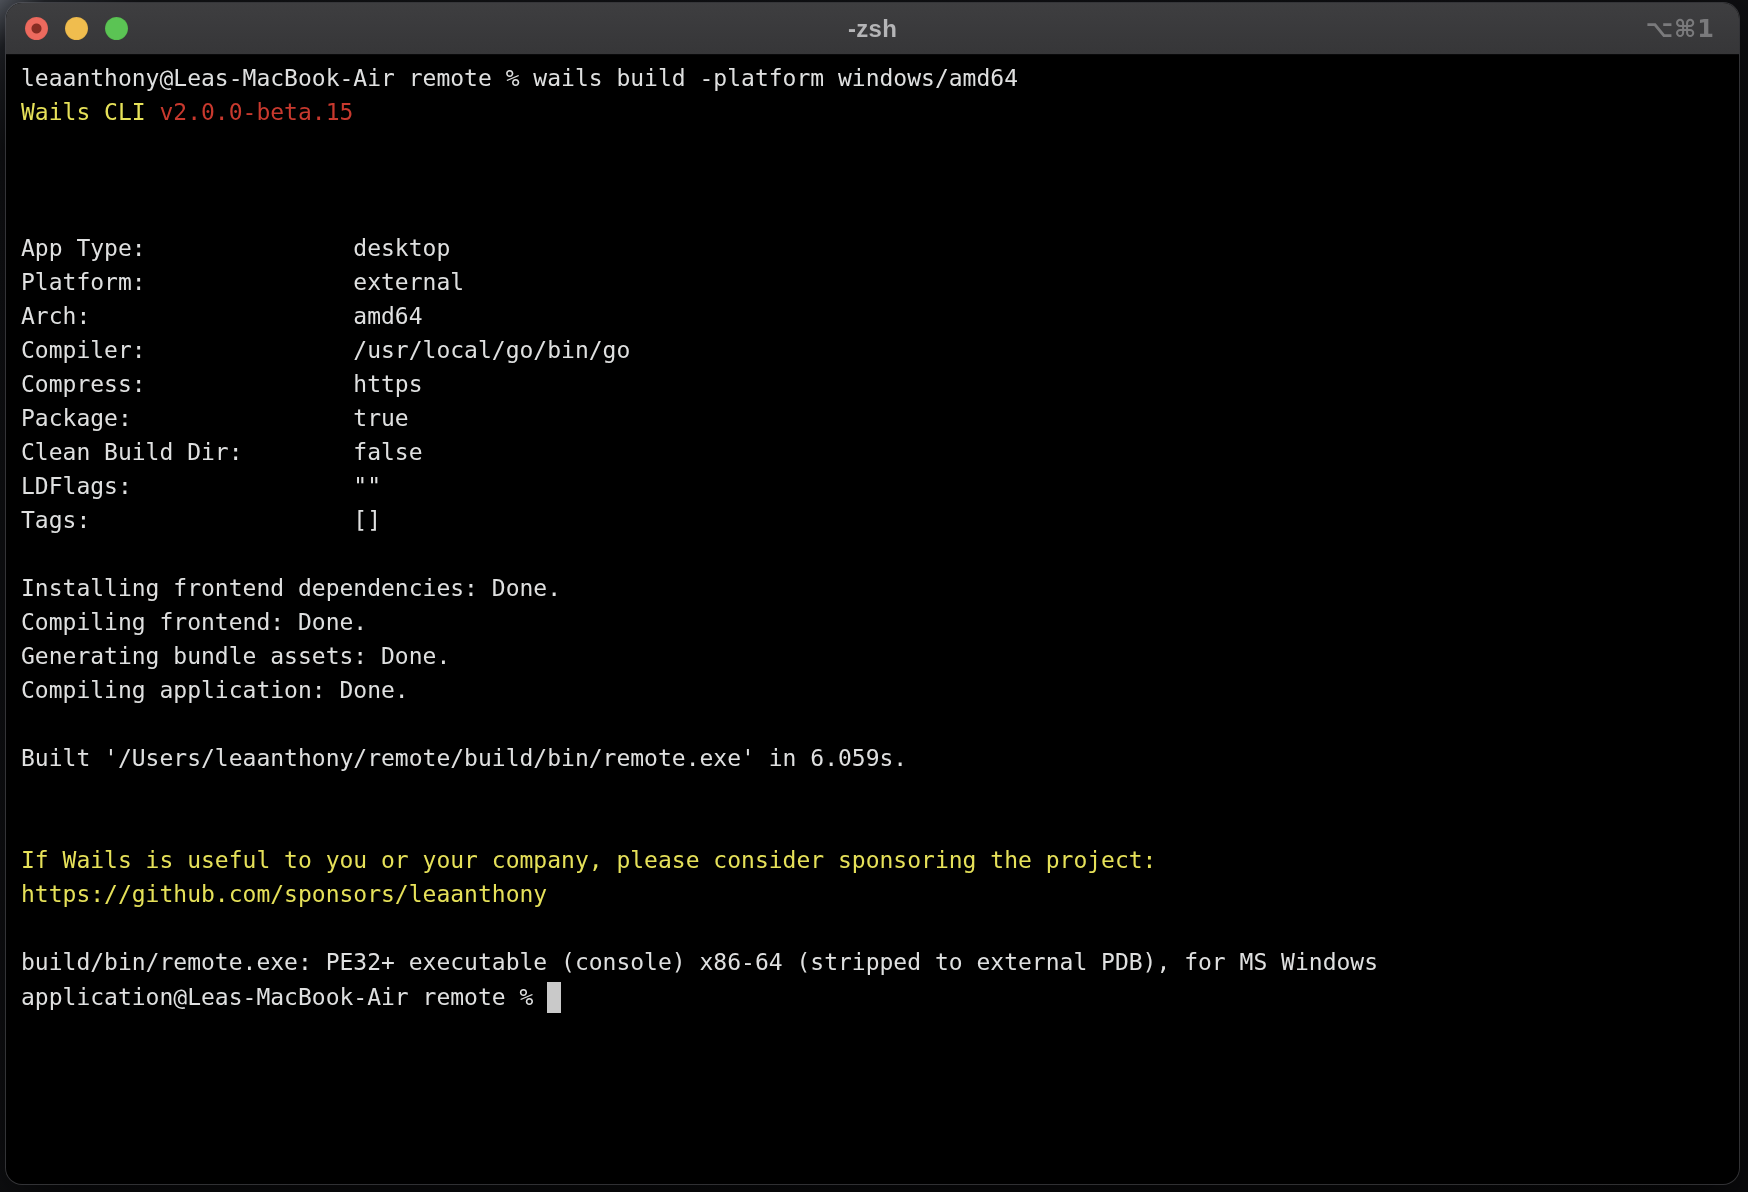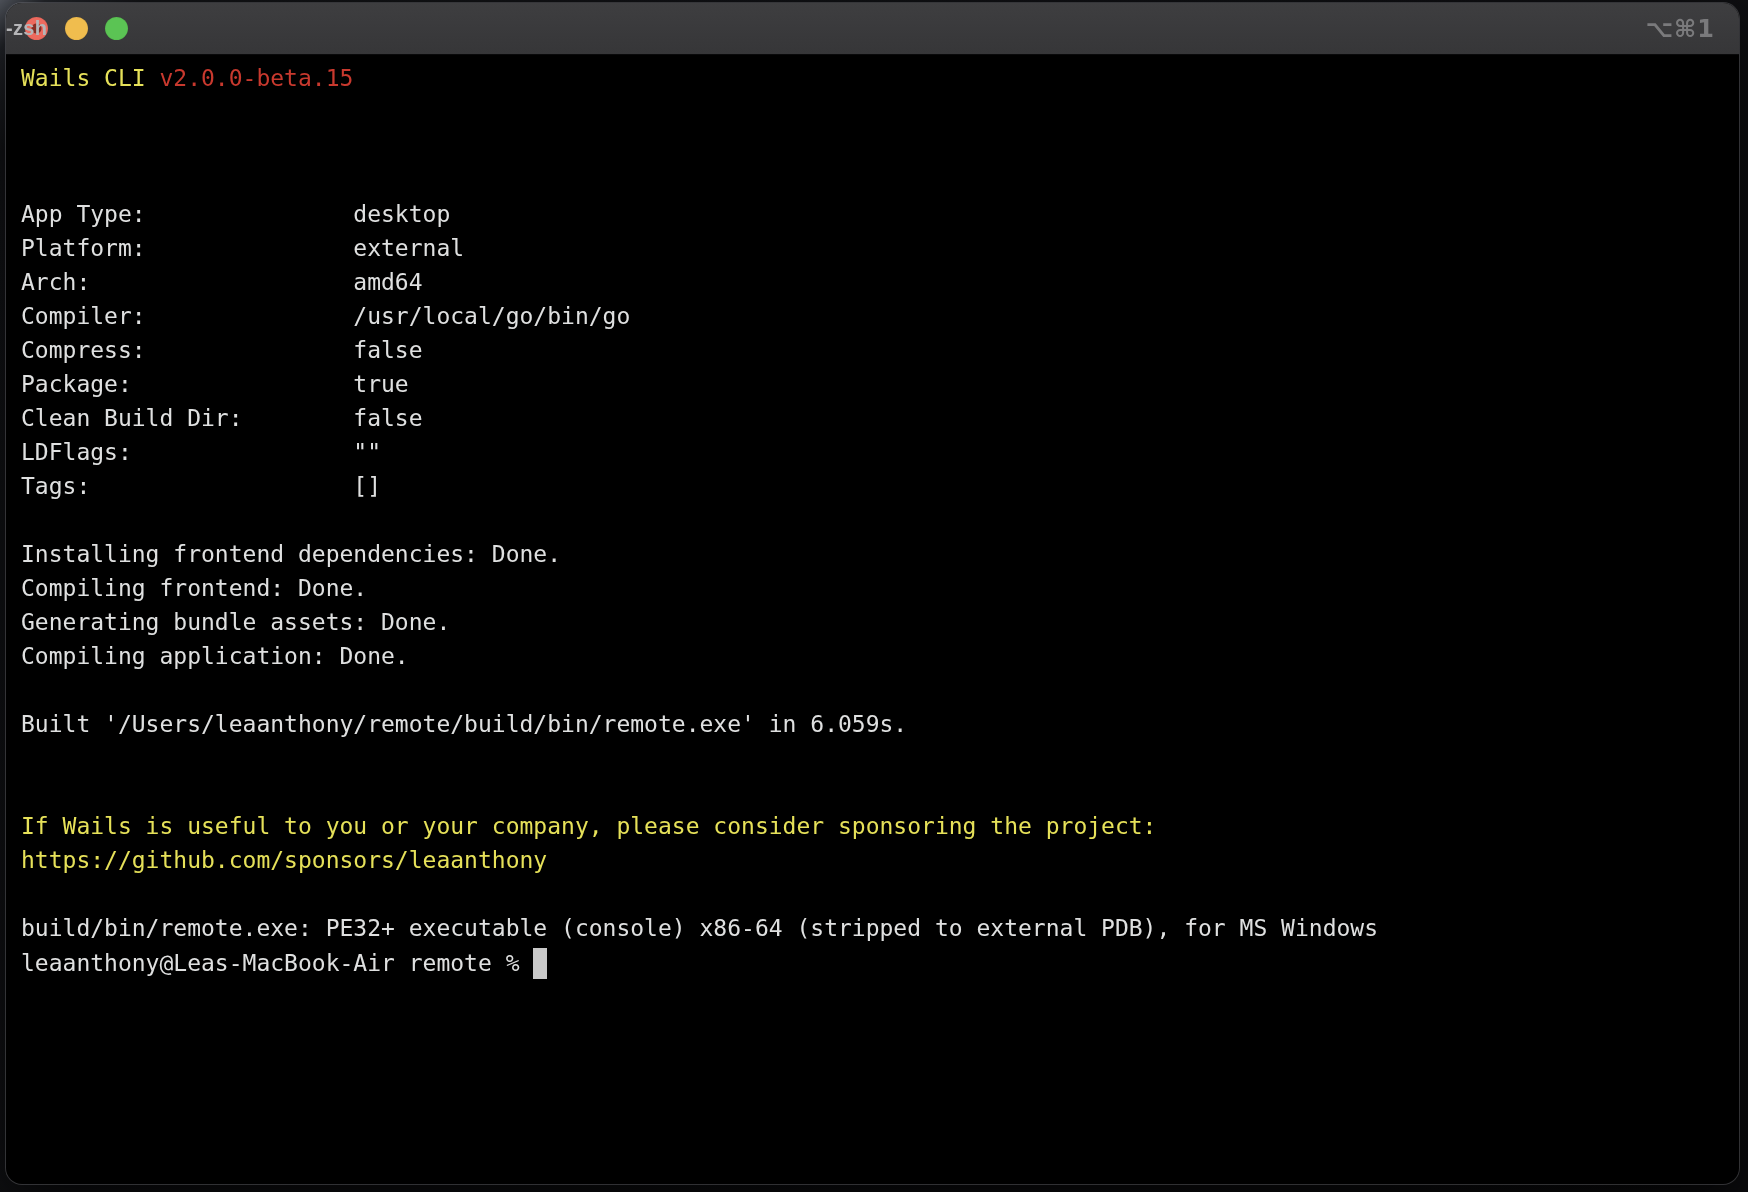--- a/index.html
+++ b/index.html
@@ -59,22 +59,22 @@
     box-shadow:inset 0 0 1px rgba(0,0,0,0.25);
   }
   .light.close{
     background:radial-gradient(circle at 50% 50%, var(--light_close_dot) 0 4.5px, var(--light_close) 5.5px);
   }
   .light.min{ background:var(--light_minimize); }
   .light.zoom{ background:var(--light_zoom); }
   .title{
     position:absolute;
     left:0; right:0;
-    text-align:left;
-    font-size:20px;
+    text-align:center;
+    font-size:24px;
     font-weight:bold;
     color:var(--title_text);
     letter-spacing:0.3px;
   }
   .shortcut{
     position:absolute;
     right:24px;
     font-family:"DejaVu Sans", sans-serif;
     font-size:24px;
     font-weight:bold;
@@ -112,41 +112,42 @@
   <div class="titlebar">
     <div class="traffic">
       <span class="light close"></span>
       <span class="light min"></span>
       <span class="light zoom"></span>
     </div>
     <div class="title">-zsh</div>
     <div class="shortcut">⌥⌘1</div>
   </div>
   <div class="content">
+      <div class="line"><span>leaanthony@Leas-MacBook-Air remote % wails build -platform windows/amd64</span></div>
       <div class="line"><span class="c-yellow">Wails CLI </span><span class="c-red">v2.0.0-beta.15</span></div>
       <div class="line"></div>
       <div class="line"></div>
       <div class="line"></div>
       <div class="line"><span>App Type:               desktop</span></div>
       <div class="line"><span>Platform:               external</span></div>
       <div class="line"><span>Arch:                   amd64</span></div>
       <div class="line"><span>Compiler:               /usr/local/go/bin/go</span></div>
-      <div class="line"><span>Compress:               false</span></div>
+      <div class="line"><span>Compress:               https</span></div>
       <div class="line"><span>Package:                true</span></div>
       <div class="line"><span>Clean Build Dir:        false</span></div>
       <div class="line"><span>LDFlags:                ""</span></div>
       <div class="line"><span>Tags:                   []</span></div>
       <div class="line"></div>
       <div class="line"><span>Installing frontend dependencies: Done.</span></div>
       <div class="line"><span>Compiling frontend: Done.</span></div>
       <div class="line"><span>Generating bundle assets: Done.</span></div>
       <div class="line"><span>Compiling application: Done.</span></div>
       <div class="line"></div>
       <div class="line"><span>Built '/Users/leaanthony/remote/build/bin/remote.exe' in 6.059s.</span></div>
       <div class="line"></div>
       <div class="line"></div>
       <div class="line"><span class="c-yellow">If Wails is useful to you or your company, please consider sponsoring the project:</span></div>
       <div class="line"><span class="c-yellow">https://github.com/sponsors/leaanthony</span></div>
       <div class="line"></div>
       <div class="line"><span>build/bin/remote.exe: PE32+ executable (console) x86-64 (stripped to external PDB), for MS Windows</span></div>
-      <div class="line"><span>leaanthony@Leas-MacBook-Air remote % </span><span class="cursor"></span></div>
+      <div class="line"><span>application@Leas-MacBook-Air remote % </span><span class="cursor"></span></div>
     </div>
 </div>
 
 </body></html>

